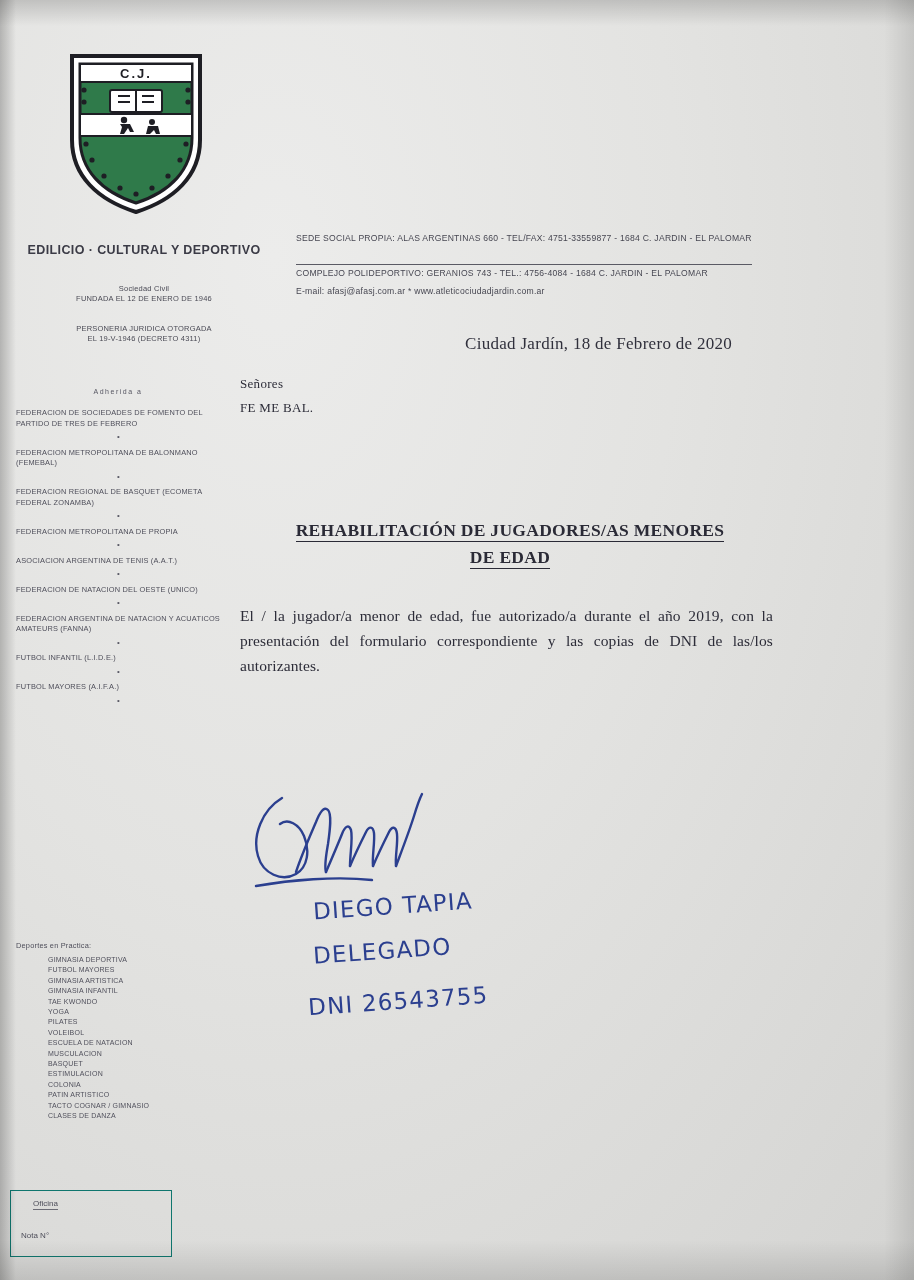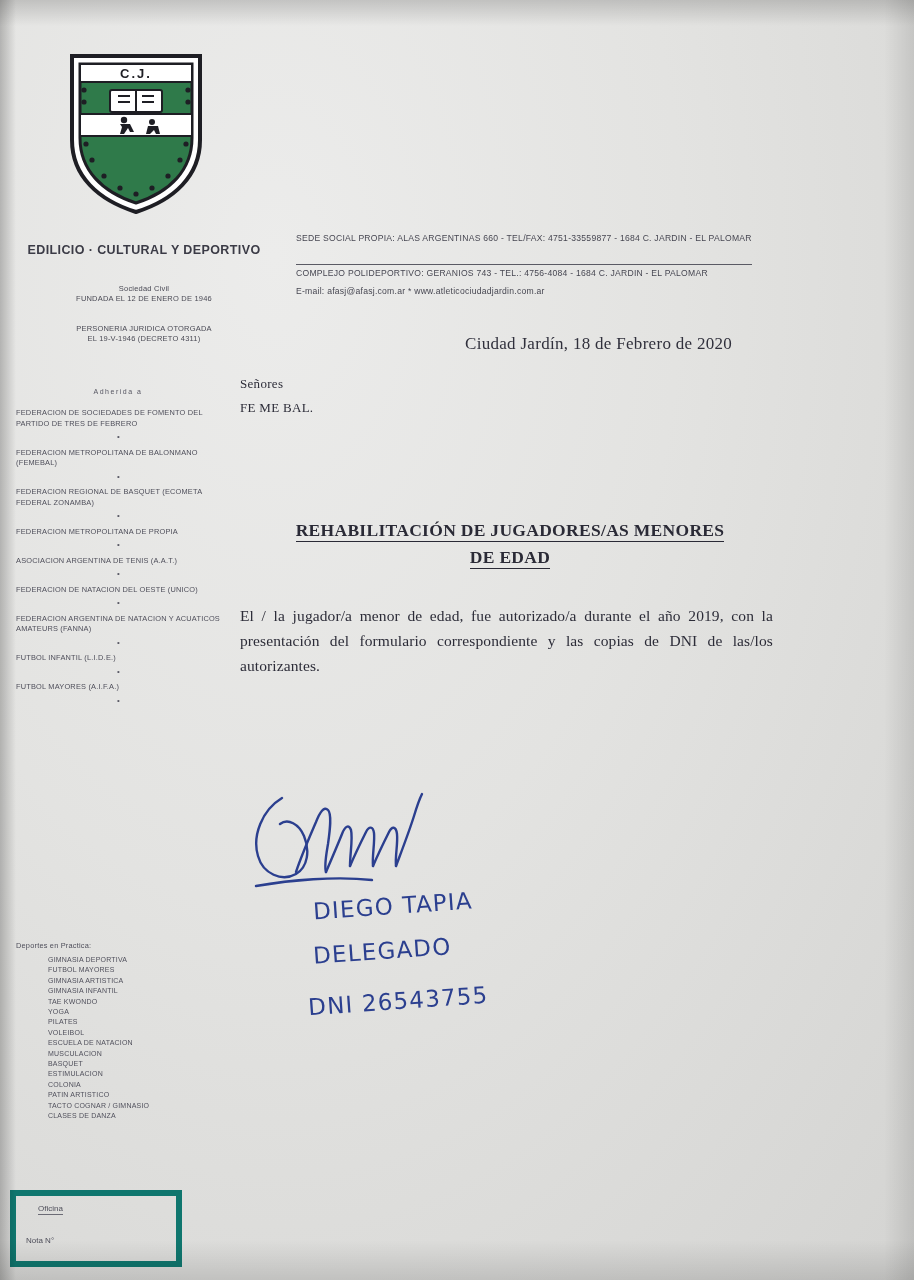--- a/index.html
+++ b/index.html
@@ -136,21 +136,21 @@
     font-size: 7px;
     line-height: 10.4px;
     color: #50505c;
     letter-spacing: 0.2px;
   }
 
   .footer-box {
     position: absolute;
     left: 10px; top: 1190px;
     width: 160px; height: 65px;
-    border: 6px solid #0f766e;
+    border: 1px solid #0f766e;
   }
   .footer-box .fb1 {
     position: absolute;
     left: 22px; top: 8px;
     font-family: "Liberation Sans", sans-serif;
     font-size: 8px;
     color: #4e4e5a;
     border-bottom: 1px solid #6b6b75;
     padding-bottom: 1px;
   }

